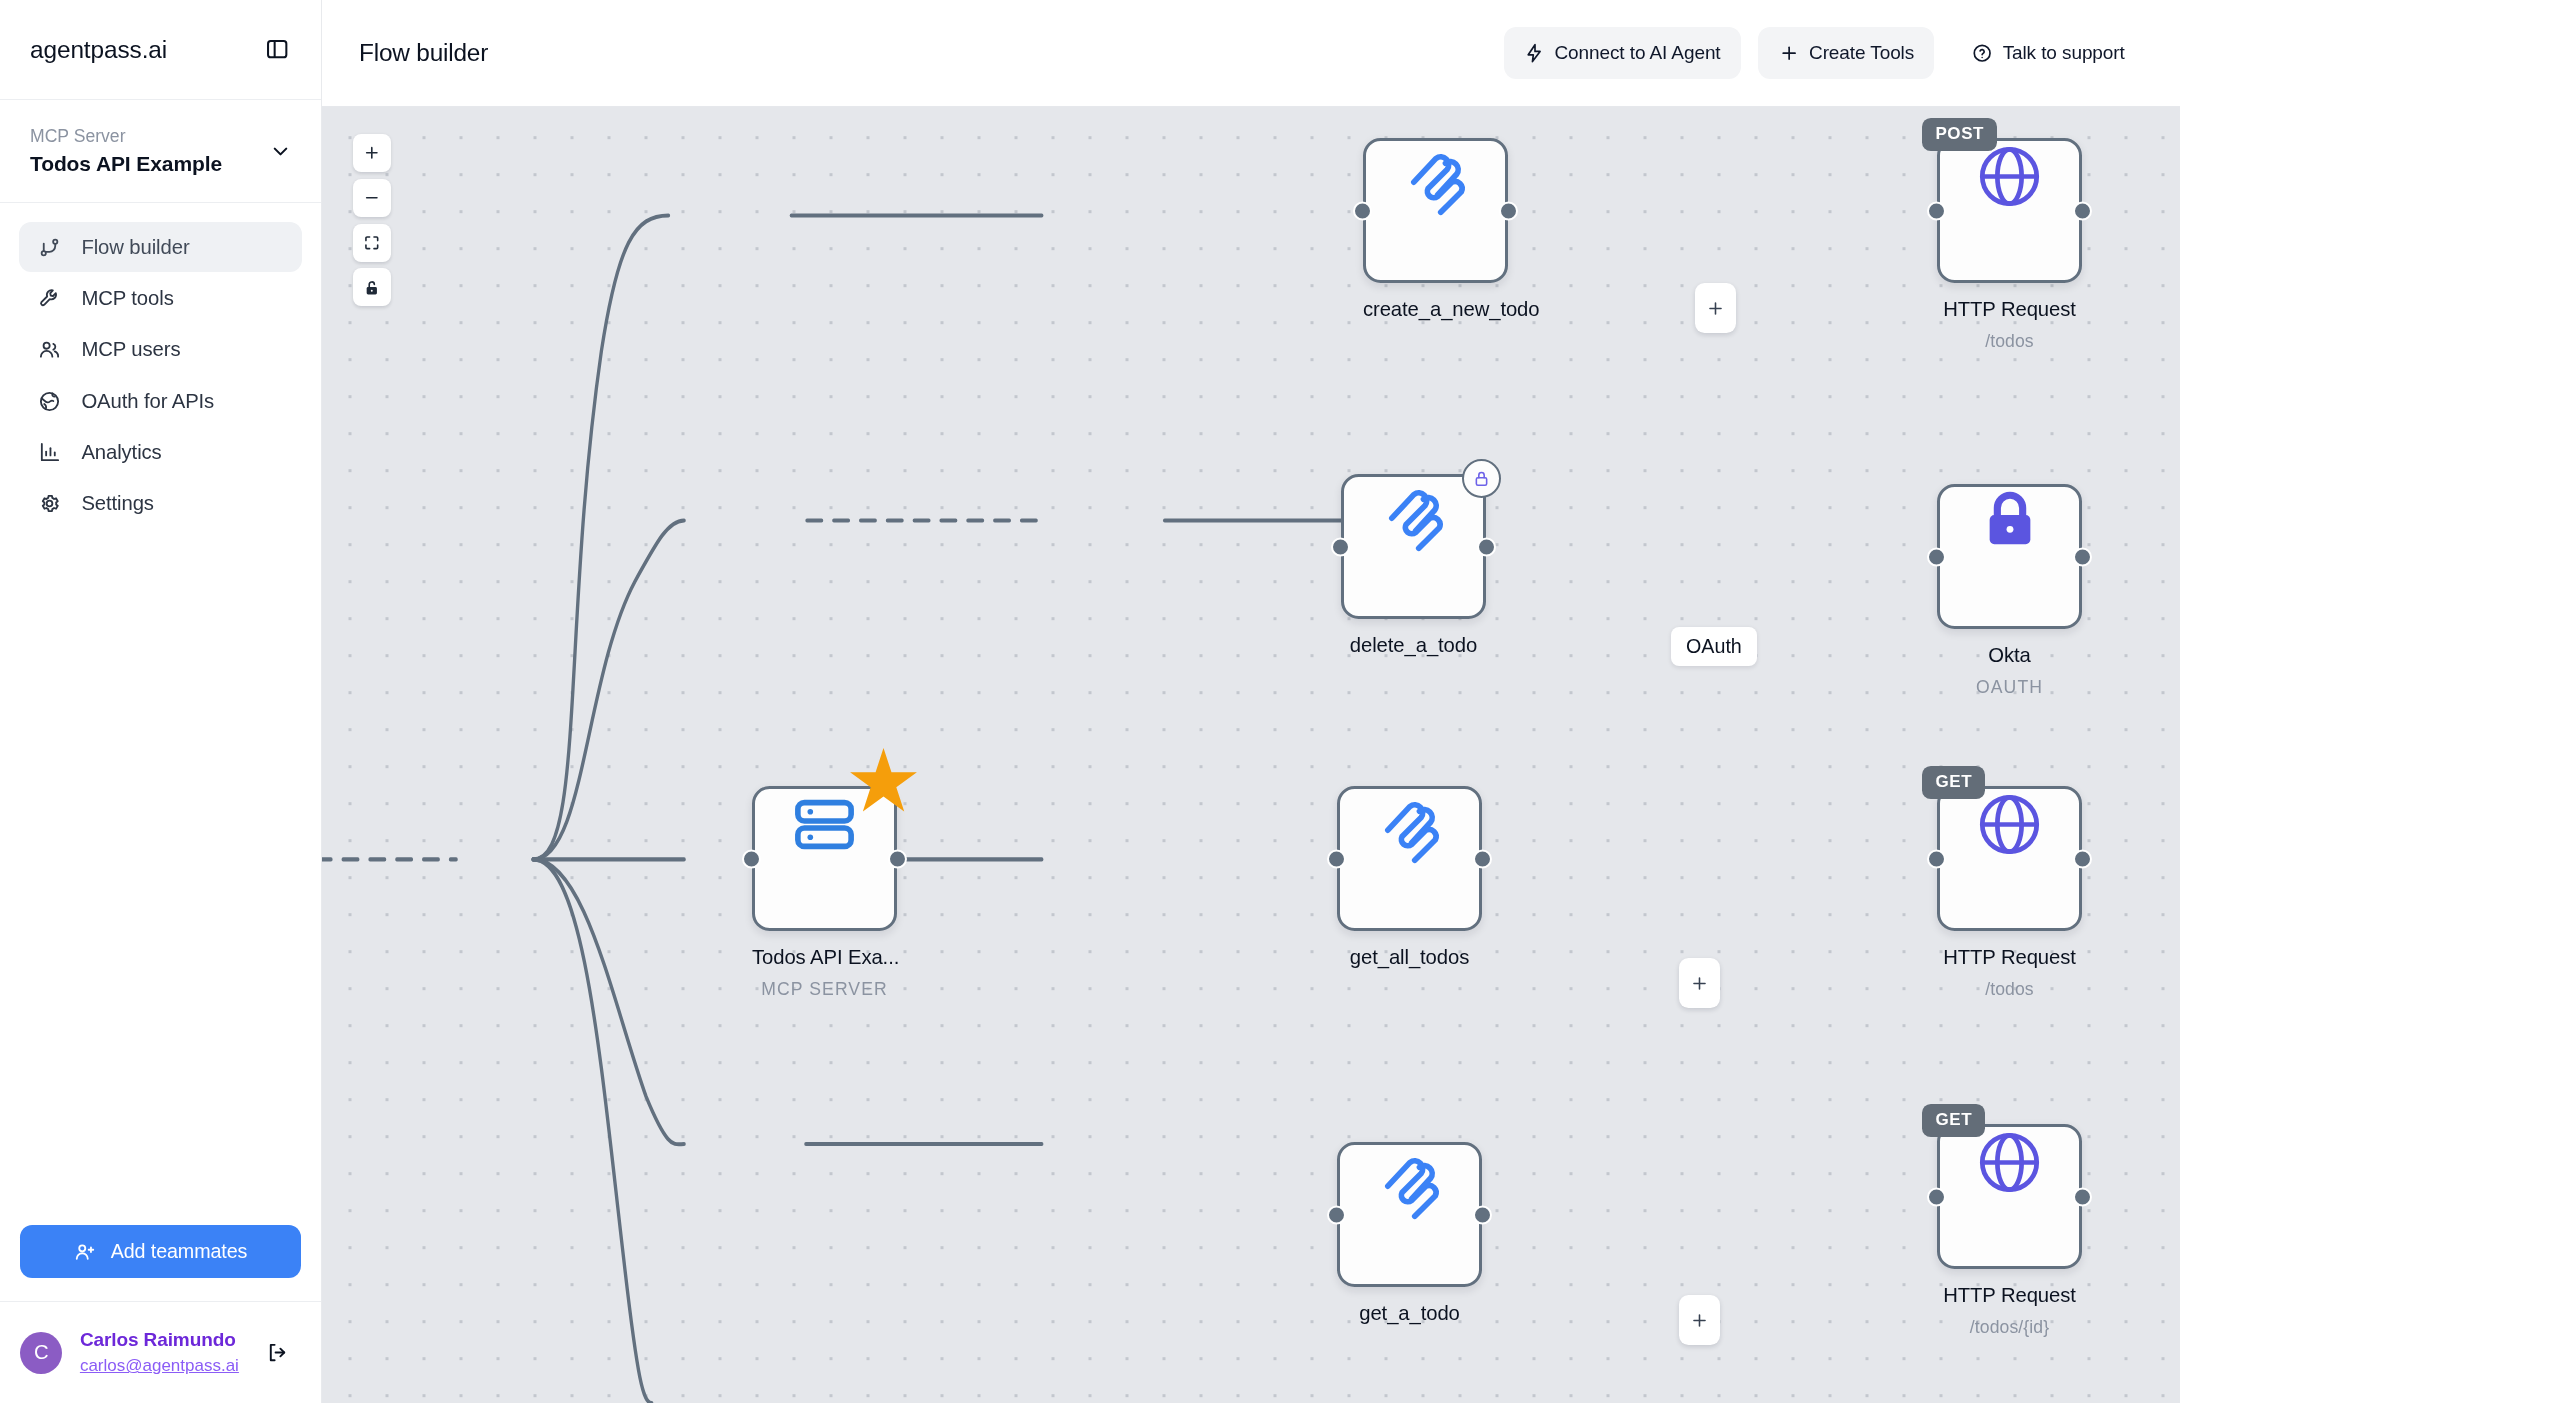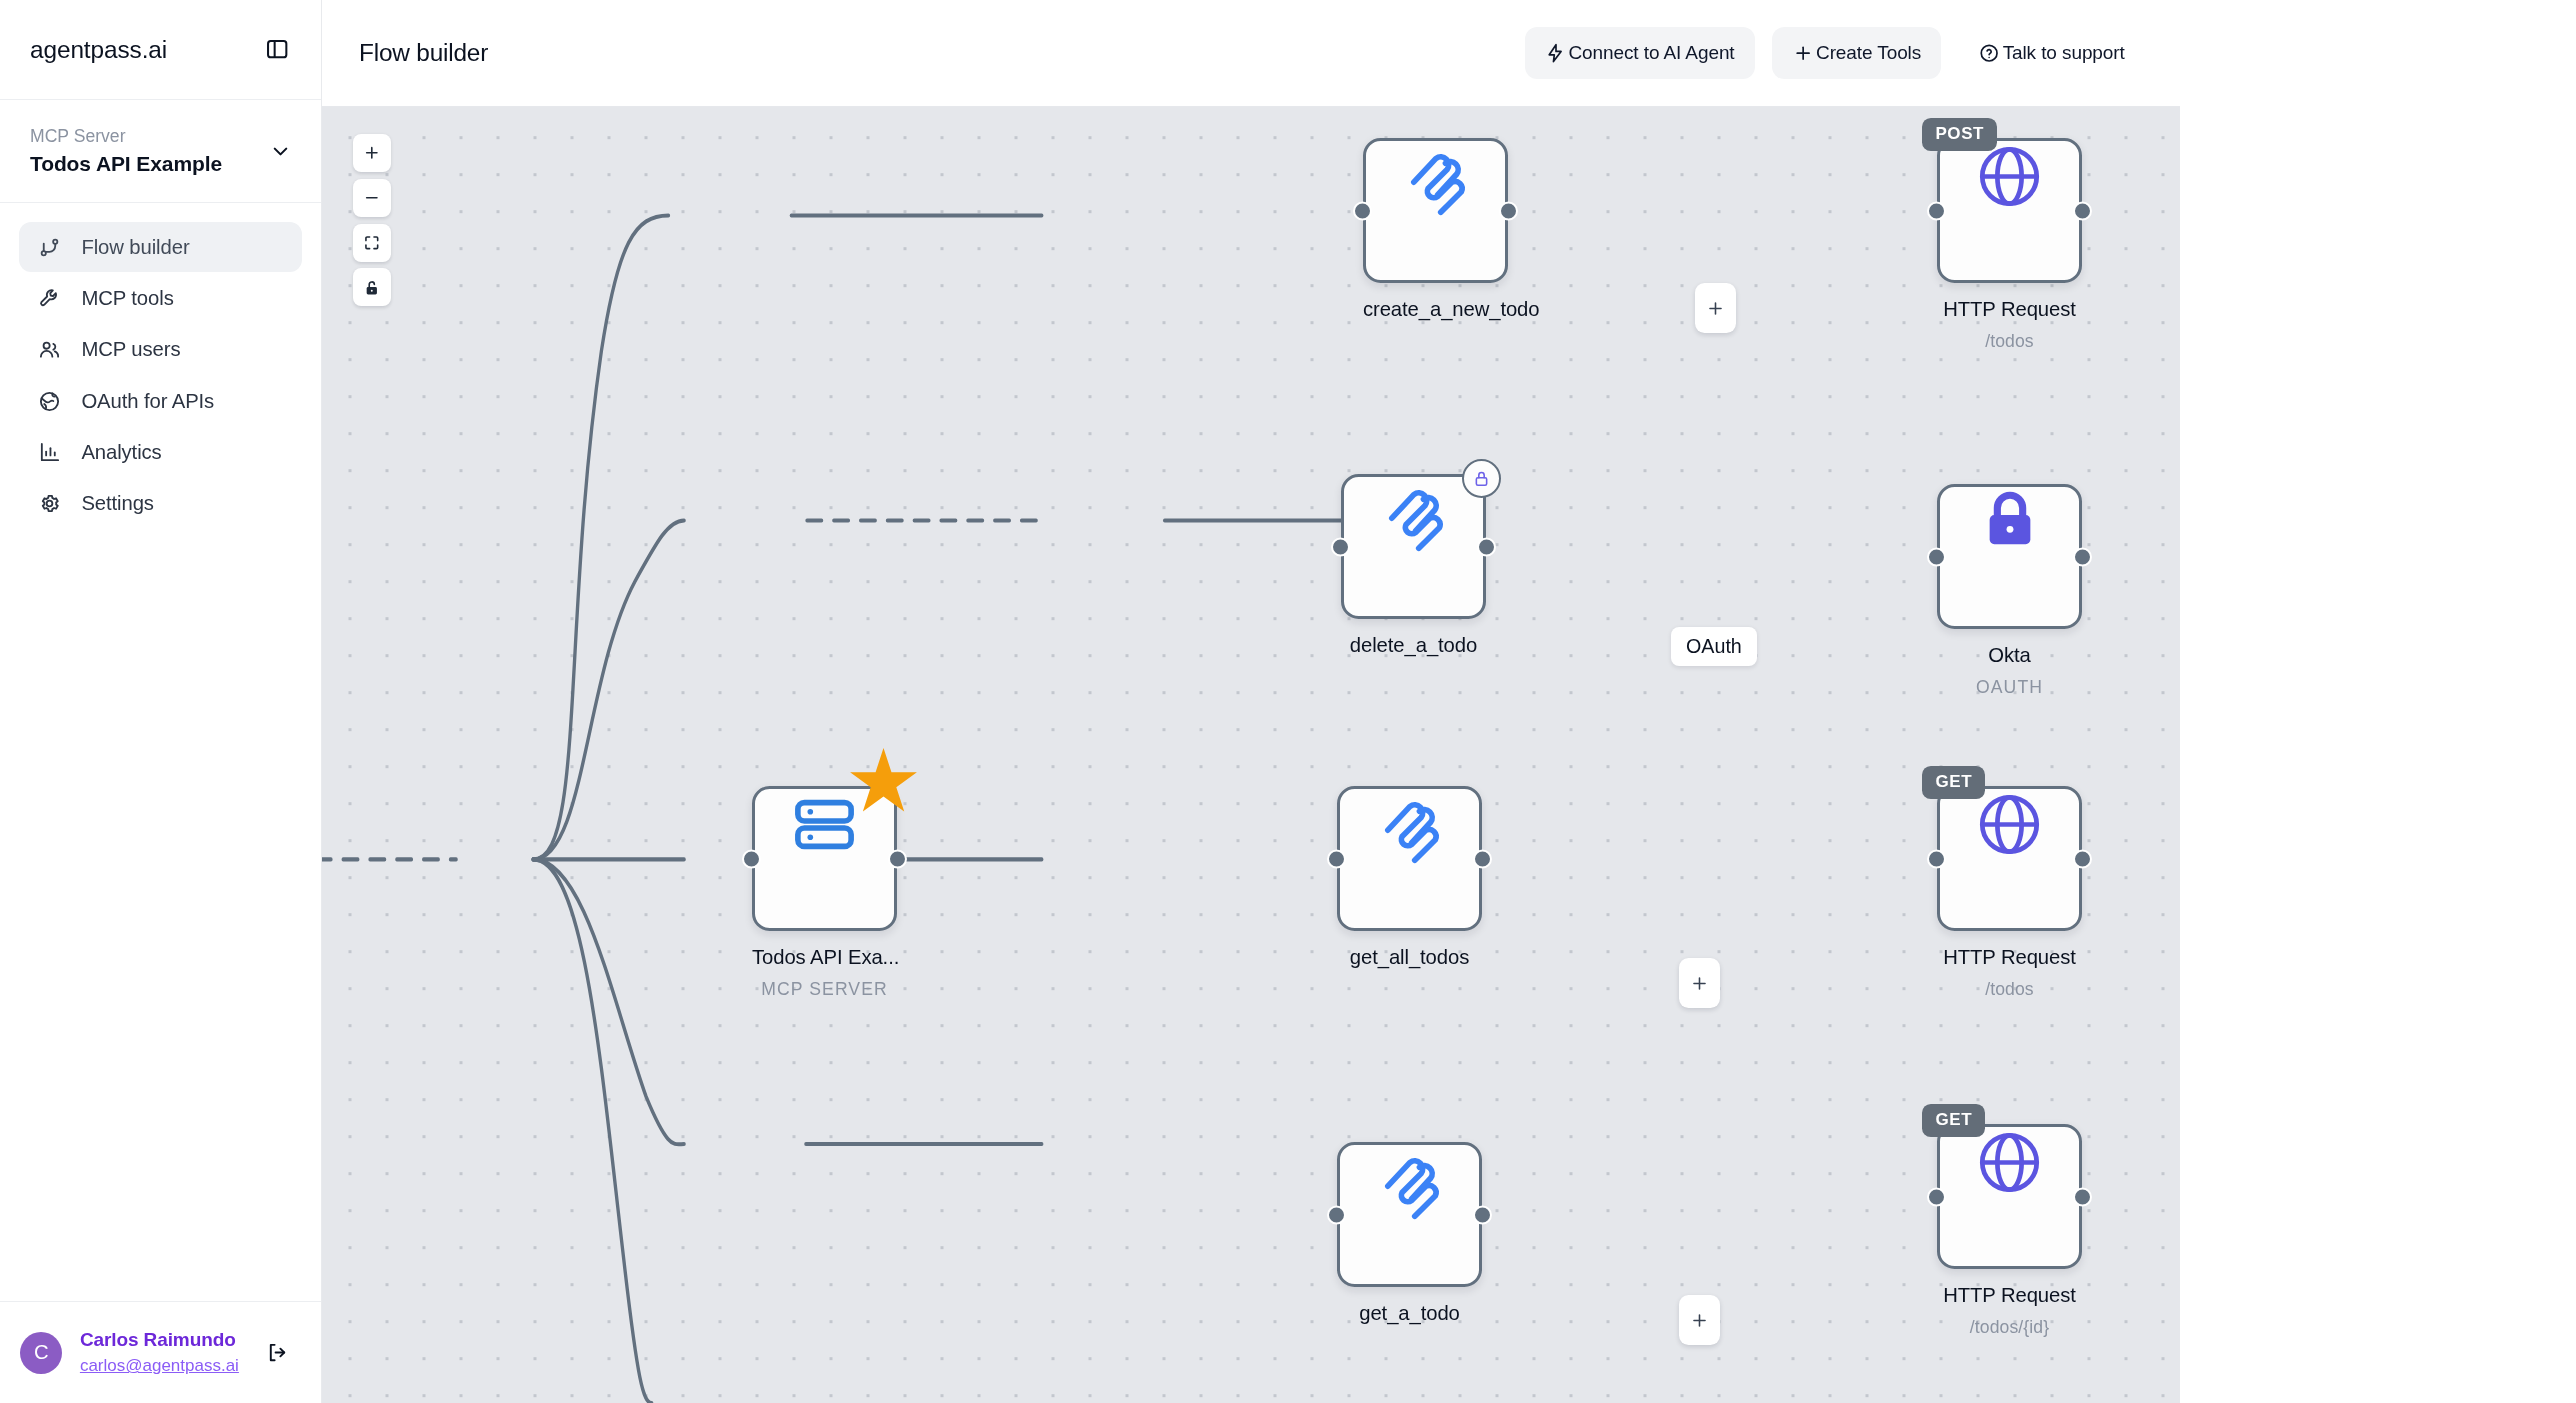--- a/index.html
+++ b/index.html
@@ -80,21 +80,21 @@
     height: 107px; flex: 0 0 107px;
     background: #ffffff;
     display: flex; align-items: center; justify-content: space-between;
     padding: 0 35px 0 37px;
     border-bottom: 1.4px solid #e6e8ec;
   }
   .page-title { font-size: 24.4px; color: #0b1220; letter-spacing: -0.2px; }
   .topactions { display: flex; align-items: center; gap: 17.6px; }
   .tbtn {
     height: 52px; border-radius: 12.2px; background: #f3f4f6;
-    display: flex; align-items: center; gap: 3px;
+    display: flex; align-items: center; gap: 10px;
     padding: 0 20.3px; font-size: 19px; color: #0f172a; cursor: pointer;
     letter-spacing: -0.1px;
     text-align: right;
   }
   .tbtn.ghost { background: transparent; }
 
   
   .canvas {
     position: relative; flex: 1 1 auto;
     background-color: #e5e7eb;
@@ -261,20 +261,33 @@
           <svg width="23" height="23" viewBox="0 0 24 24" fill="none" stroke="#2c3442" stroke-width="1.9" stroke-linecap="round" stroke-linejoin="round">
             <circle cx="12" cy="12" r="3"></circle>
             <path d="M19 12a7 7 0 0 0-.1-1.1l1.7-1.3-1.8-3.1-2 .8a7 7 0 0 0-1.9-1.1L14.6 4h-3.6l-.3 2.2a7 7 0 0 0-1.9 1.1l-2-.8-1.8 3.1 1.7 1.3A7 7 0 0 0 6.6 12c0 .4 0 .7.1 1.1l-1.7 1.3 1.8 3.1 2-.8a7 7 0 0 0 1.9 1.1l.3 2.2h3.6l.3-2.2a7 7 0 0 0 1.9-1.1l2 .8 1.8-3.1-1.7-1.3c.1-.4.1-.7.1-1.1z"></path>
           </svg>
         </span>
         <span class="nlabel">Settings</span>
       </div>
 
     </nav>
 
+    <div class="sb-bottom">
+      <div class="addbtn">
+        <span style="display:flex;">
+          <svg width="22" height="22" viewBox="0 0 24 24" fill="none" stroke="#ffffff" stroke-width="2" stroke-linecap="round" stroke-linejoin="round">
+            <circle cx="9" cy="8" r="3.3"></circle>
+              <path d="M3 19.4a6 6 0 0 1 12 0"></path>
+              <line x1="18.5" y1="7" x2="18.5" y2="12"></line>
+              <line x1="16" y1="9.5" x2="21" y2="9.5"></line>
+          </svg>
+        </span>
+        <span>Add teammates</span>
+      </div>
+    </div>
 
     <div class="sb-userrow">
       <div class="avatar">C</div>
       <div class="uinfo">
         <div class="uname">Carlos Raimundo</div>
         <div class="uemail">carlos@agentpass.ai</div>
       </div>
       <div class="logout">
         <svg width="23" height="23" viewBox="0 0 24 24" fill="none" stroke="#0b1220" stroke-width="2" stroke-linecap="round" stroke-linejoin="round">
           <path d="M9 4H5v16h4"></path>

